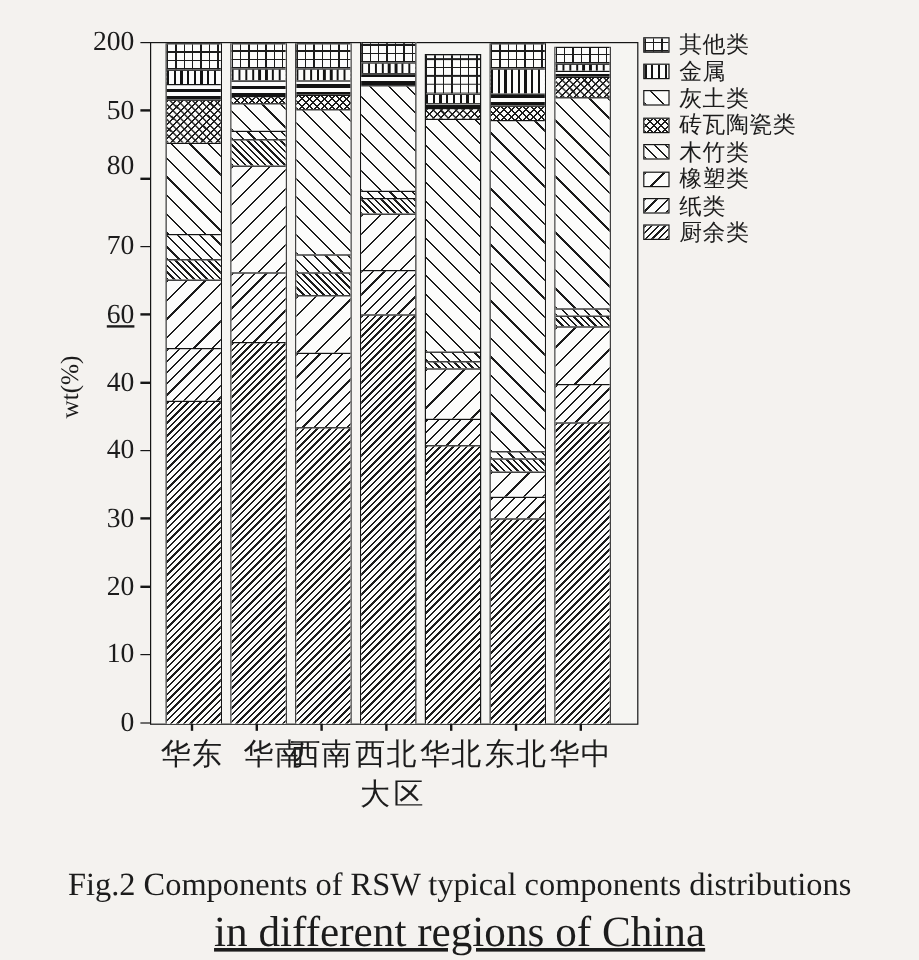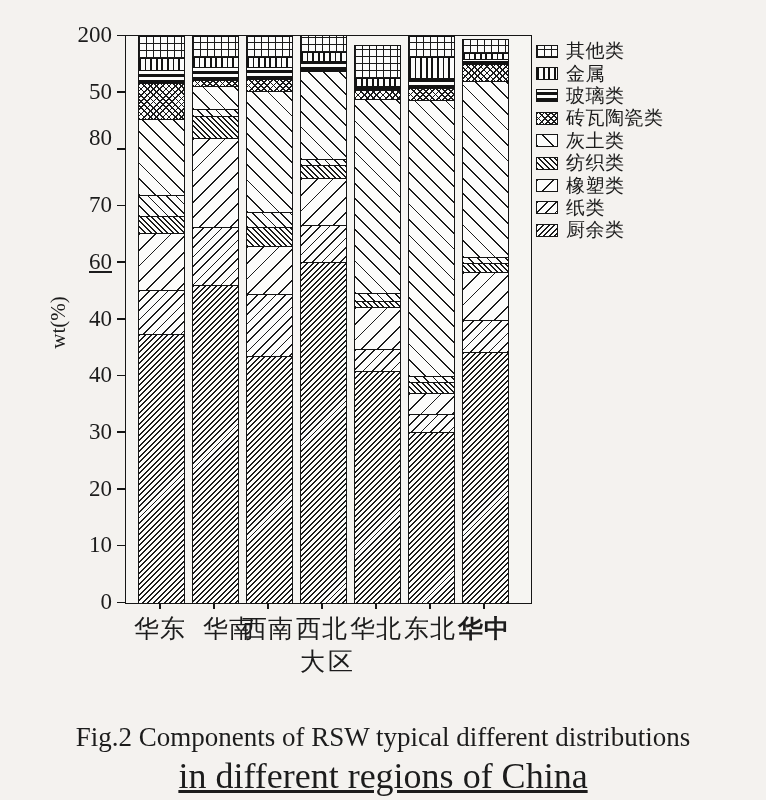--- a/index.html
+++ b/index.html
@@ -25,21 +25,21 @@
 
   
   .ytick{position:absolute;height:1.7px;width:8px;background:#161616;}
   .ylab{position:absolute;width:44px;text-align:right;font-size:23px;line-height:24px;}
   .xtick{position:absolute;width:1.7px;height:6px;background:#161616;top:603px;}
   .xlab{position:absolute;top:612px;width:70px;text-align:center;font-size:25px;letter-spacing:1px;}
   .yaxis-title{position:absolute;left:32px;top:310px;font-size:21px;transform:rotate(-90deg);transform-origin:center;}
   .xaxis-title{position:absolute;top:645px;left:288px;width:80px;text-align:center;font-size:25px;letter-spacing:3px;}
 
   
-  .legend{position:absolute;left:536px;top:40px;}
+  .legend{position:absolute;left:536px;top:26px;}
   .lrow{display:flex;align-items:center;height:22.4px;}
   .lswatch{display:inline-block;width:20px;height:11px;border:1.6px solid #161616;background-color:#fcfcfb;margin-right:8px;flex:0 0 auto;}
   .llab{font-size:19px;white-space:nowrap;letter-spacing:0.5px;}
 
   
   .cap{position:absolute;left:0;width:766px;text-align:center;}
   .cap-zh{top:679px;font-size:27px;letter-spacing:1.5px;}
   .cap-en1{top:722px;font-size:27px;}
   .cap-en2{top:755px;font-size:36px;text-decoration:underline;}
 </style>
@@ -138,49 +138,45 @@
   <div class="legend">
       <div class="lrow">
         <div class="lswatch pat-grid"></div>
         <div class="llab">其他类</div>
       </div>
       <div class="lrow">
         <div class="lswatch pat-vdash"></div>
         <div class="llab">金属</div>
       </div>
       <div class="lrow">
-        <div class="lswatch pat-hline"></div>
-        <div class="llab">玻璃类</div>
+        <div class="lswatch pat-bs1"></div>
+        <div class="llab">灰土类</div>
       </div>
       <div class="lrow">
         <div class="lswatch pat-diamond"></div>
         <div class="llab">砖瓦陶瓷类</div>
       </div>
       <div class="lrow">
-        <div class="lswatch pat-bs1"></div>
-        <div class="llab">灰土类</div>
-      </div>
-      <div class="lrow">
-        <div class="lswatch pat-bs3"></div>
-        <div class="llab">纺织类</div>
+        <div class="lswatch pat-bs2"></div>
+        <div class="llab">木竹类</div>
       </div>
       <div class="lrow">
         <div class="lswatch pat-fs1"></div>
         <div class="llab">橡塑类</div>
       </div>
       <div class="lrow">
         <div class="lswatch pat-fs2"></div>
         <div class="llab">纸类</div>
       </div>
       <div class="lrow">
         <div class="lswatch pat-fs3"></div>
         <div class="llab">厨余类</div>
       </div>
     </div>
-  <div class="cap cap-en1">Fig.2   Components of RSW typical different distributions</div>
+  <div class="cap cap-en1">Fig.2   Components of RSW typical components distributions</div>
   <div class="cap cap-en2">in different regions of China</div>
 <div class="ytick" style="left: 117px; top: 601.5px;"></div>
     <div class="ylab" style="left: 68px; top: 590px;">0</div>
     <div class="ytick" style="left: 117px; top: 544.8px;"></div>
     <div class="ylab" style="left: 68px; top: 533.3px;">10</div>
     <div class="ytick" style="left: 117px; top: 488.1px;"></div>
     <div class="ylab" style="left: 68px; top: 476.6px;">20</div>
     <div class="ytick" style="left: 117px; top: 431.4px;"></div>
     <div class="ylab" style="left: 68px; top: 419.9px;">30</div>
     <div class="ytick" style="left: 117px; top: 374.7px;"></div>
@@ -203,14 +199,14 @@
     <div class="xlab" style="left: 194px;">华南</div>
     <div class="xtick" style="left: 267.15px;"></div>
     <div class="xlab" style="left: 233px;">西南</div>
     <div class="xtick" style="left: 321.15px;"></div>
     <div class="xlab" style="left: 287px;">西北</div>
     <div class="xtick" style="left: 375.15px;"></div>
     <div class="xlab" style="left: 341px;">华北</div>
     <div class="xtick" style="left: 429.15px;"></div>
     <div class="xlab" style="left: 395px;">东北</div>
     <div class="xtick" style="left: 483.15px;"></div>
-    <div class="xlab" style="left: 449px; font-weight: bold;">华中</div>
+    <div class="xlab" style="left: 449px;">华中</div>
   </div>
 
 </body></html>

